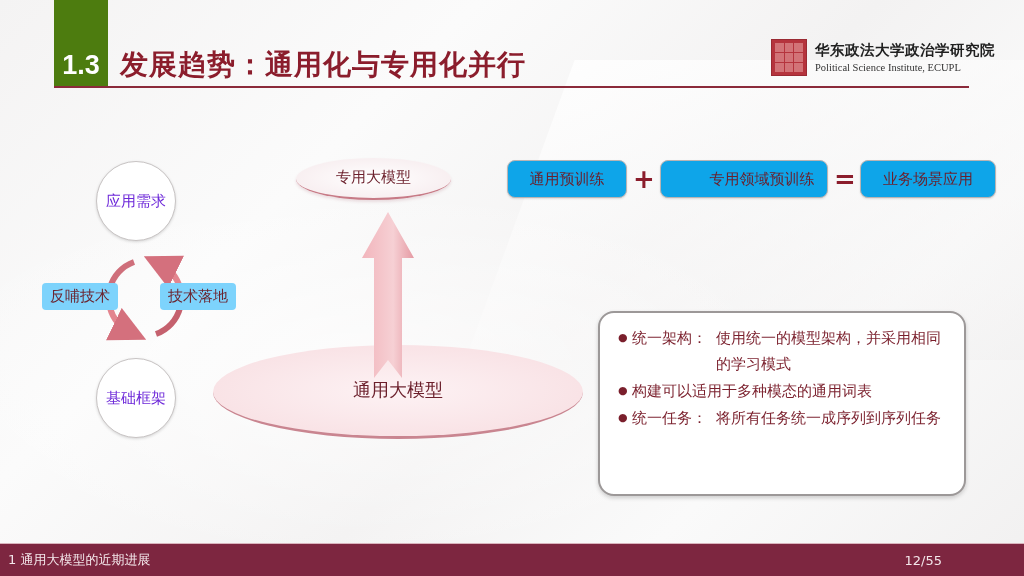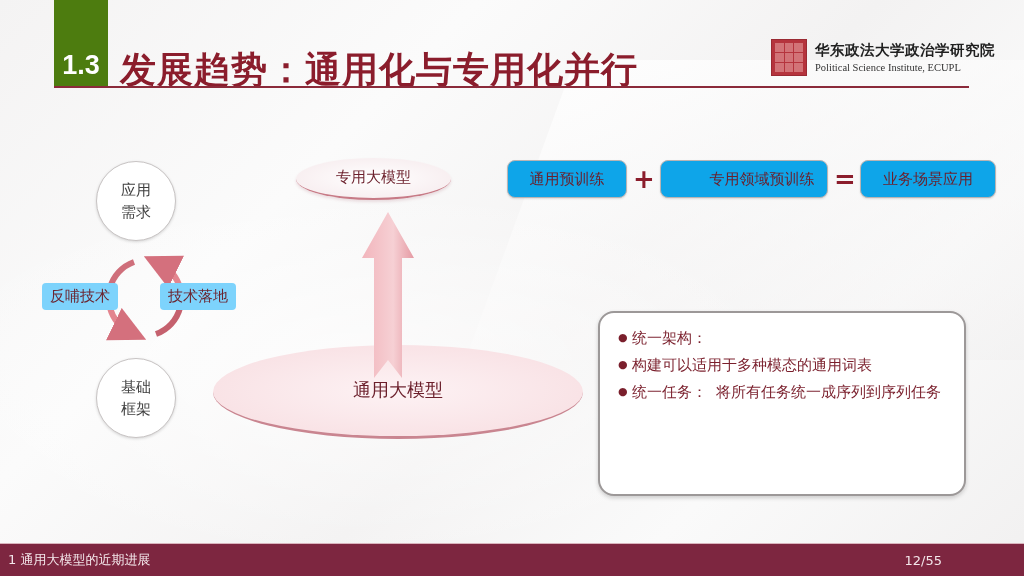--- a/index.html
+++ b/index.html
@@ -27,21 +27,21 @@
   .title-badge {
     position: absolute; left: 54px; top: 0; width: 54px; height: 87px;
     background: #4d7c0f;
     display: flex; align-items: flex-end; justify-content: center;
     padding-bottom: 6px;
     color: #fff; font-weight: bold; font-size: 27px;
     font-family: "Liberation Sans", sans-serif;
   }
   .title-text {
     position: absolute; left: 120px; top: 46px;
-    font-size: 36px; font-weight: bold; color: #8b1d2c;
+    font-size: 28px; font-weight: bold; color: #8b1d2c;
     letter-spacing: 1px;
   }
   .title-rule {
     position: absolute; left: 54px; top: 86px; width: 915px; height: 2px;
     background: #8b2a3a;
   }
   .logo-seal {
     position: absolute; left: 771px; top: 39px; width: 36px; height: 37px;
     background: #b5343d; border: 1px solid #9a2a33;
     display: grid; grid-template-columns: repeat(3, 1fr); grid-template-rows: repeat(3, 1fr);
@@ -56,22 +56,22 @@
   .logo-en {
     position: absolute; left: 815px; top: 62px;
     font-family: "Liberation Serif", serif; font-size: 10.5px; color: #333;
   }
 
   
   .cycle-circle {
     position: absolute; width: 80px; height: 80px; border-radius: 50%;
     background: #fff; border: 1.5px solid #c8c4c4;
     box-shadow: 0 1px 3px rgba(0,0,0,0.15);
-    display: flex; flex-direction: column; align-items: center; justify-content: center;
-    font-size: 15px; color: #404040; line-height: 22px;
+    display: flex; flex-direction: row; align-items: center; justify-content: center;
+    font-size: 15px; color: #6d28d9; line-height: 22px;
   }
   .cycle-top { left: 96px; top: 161px; }
   .cycle-bottom { left: 96px; top: 358px; }
   .cycle-label {
     position: absolute; background: #7dd3fc; border-radius: 4px;
     padding: 4px 8px; font-size: 15px; color: #6b2530;
   }
   .cycle-left { left: 42px; top: 283px; }
   .cycle-right { left: 160px; top: 283px; }
   .cycle-arrows { position: absolute; left: 100px; top: 252px; width: 90px; height: 92px; }
@@ -220,20 +220,21 @@
 </div>
 <div class="formula-op op-eq">=</div>
 <div class="formula-box fb3">
   <span>业务场景应用</span>
 </div>
 
 <div class="bullet-box">
   <div class="bullet-item">
     <span class="bullet-dot">●</span>
     <span class="bullet-key">统一架构：</span>
+    <span class="bullet-val">使用统一的模型架构，并采用相同的学习模式</span>
   </div>
   <div class="bullet-item">
     <span class="bullet-dot">●</span>
     <span class="bullet-val">构建可以适用于多种模态的通用词表</span>
   </div>
   <div class="bullet-item">
     <span class="bullet-dot">●</span>
     <span class="bullet-key">统一任务：</span>
     <span class="bullet-val">将所有任务统一成序列到序列任务</span>
   </div>

